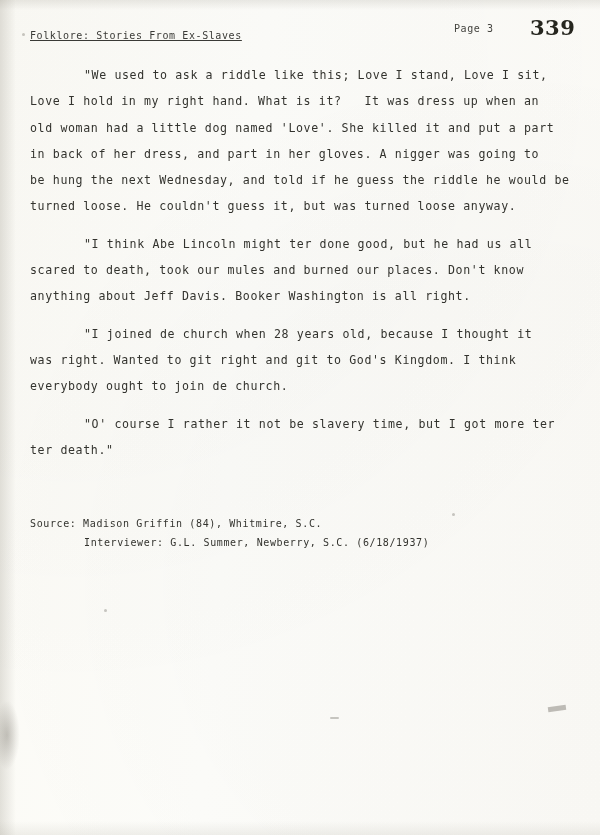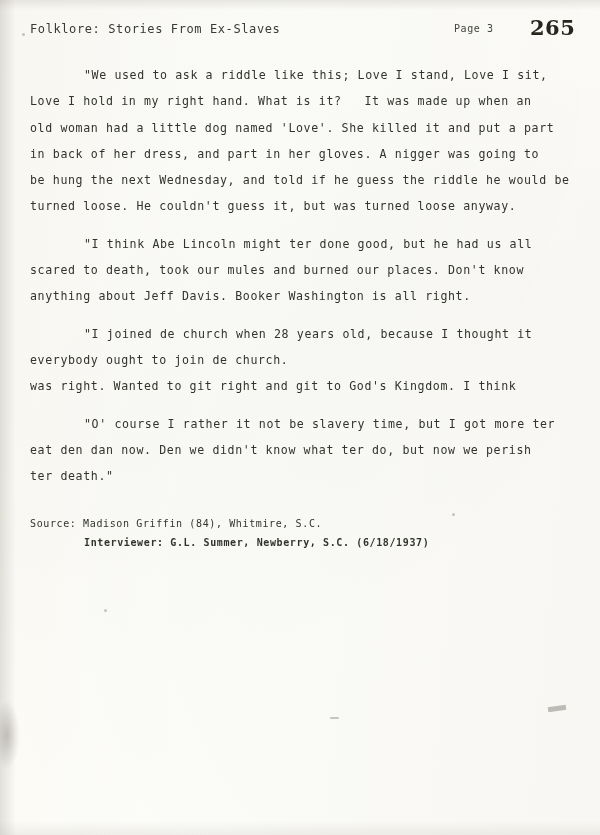--- a/index.html
+++ b/index.html
@@ -81,24 +81,25 @@
   .header {
     position: absolute;
     top: 20px;
     left: 30px;
     width: 540px;
     height: 24px;
   }
   .header-title {
     position: absolute;
     left: 0;
-    top: 2px;
-    font-size: 12px;
+    top: 10px;
+    font-size: 10px;
     letter-spacing: 0.6px;
     color: #3a3a36;
+    text-decoration: underline;
   }
   .header-page-label {
     position: absolute;
     left: 424px;
     top: 3px;
     font-size: 10px;
     letter-spacing: 0.6px;
     color: #44443f;
   }
   .header-page-number {
@@ -141,70 +142,68 @@
   }
   .source-line {
     font-size: 10px;
     line-height: 19px;
     letter-spacing: 0.62px;
     color: #33332e;
     white-space: pre;
   }
   .source-line.indent2 {
     padding-left: 54px;
-    font-weight: bold;
   }
 </style>
 </head>
 <body>
 
 <div class="page">
 
   <div class="edge-top"></div>
   <div class="edge-left"></div>
   <div class="edge-bottom"></div>
   <div class="smudge-a"></div>
   <div class="smudge-b"></div>
   <div class="speck-1"></div>
   <div class="speck-2"></div>
   <div class="speck-3"></div>
   <div class="speck-4"></div>
 
   <div class="header">
     <div class="header-title">Folklore: Stories From Ex-Slaves</div>
     <div class="header-page-label">Page 3</div>
-    <div class="header-page-number">265</div>
+    <div class="header-page-number">339</div>
   </div>
 
   <div class="body-text">
 
     <div class="para">
       <div class="line indent">"We used to ask a riddle like this; Love I stand, Love I sit,</div>
-      <div class="line">Love I hold in my right hand. What is it?   It was made up when an</div>
+      <div class="line">Love I hold in my right hand. What is it?   It was dress up when an</div>
       <div class="line">old woman had a little dog named 'Love'. She killed it and put a part</div>
       <div class="line">in back of her dress, and part in her gloves. A nigger was going to</div>
       <div class="line">be hung the next Wednesday, and told if he guess the riddle he would be</div>
       <div class="line">turned loose. He couldn't guess it, but was turned loose anyway.</div>
     </div>
 
     <div class="para">
       <div class="line indent">"I think Abe Lincoln might ter done good, but he had us all</div>
       <div class="line">scared to death, took our mules and burned our places. Don't know</div>
       <div class="line">anything about Jeff Davis. Booker Washington is all right.</div>
     </div>
 
     <div class="para">
       <div class="line indent">"I joined de church when 28 years old, because I thought it</div>
+      <div class="line">was right. Wanted to git right and git to God's Kingdom. I think</div>
       <div class="line">everybody ought to join de church.</div>
-      <div class="line">was right. Wanted to git right and git to God's Kingdom. I think</div>
     </div>
 
     <div class="para">
       <div class="line indent">"O' course I rather it not be slavery time, but I got more ter</div>
-      <div class="line">eat den dan now. Den we didn't know what ter do, but now we perish</div>
       <div class="line">ter death."</div>
     </div>
 
   </div>
 
   <div class="source-block">
     <div class="source-line">Source: Madison Griffin (84), Whitmire, S.C.</div>
     <div class="source-line indent2">Interviewer: G.L. Summer, Newberry, S.C. (6/18/1937)</div>
   </div>
 

